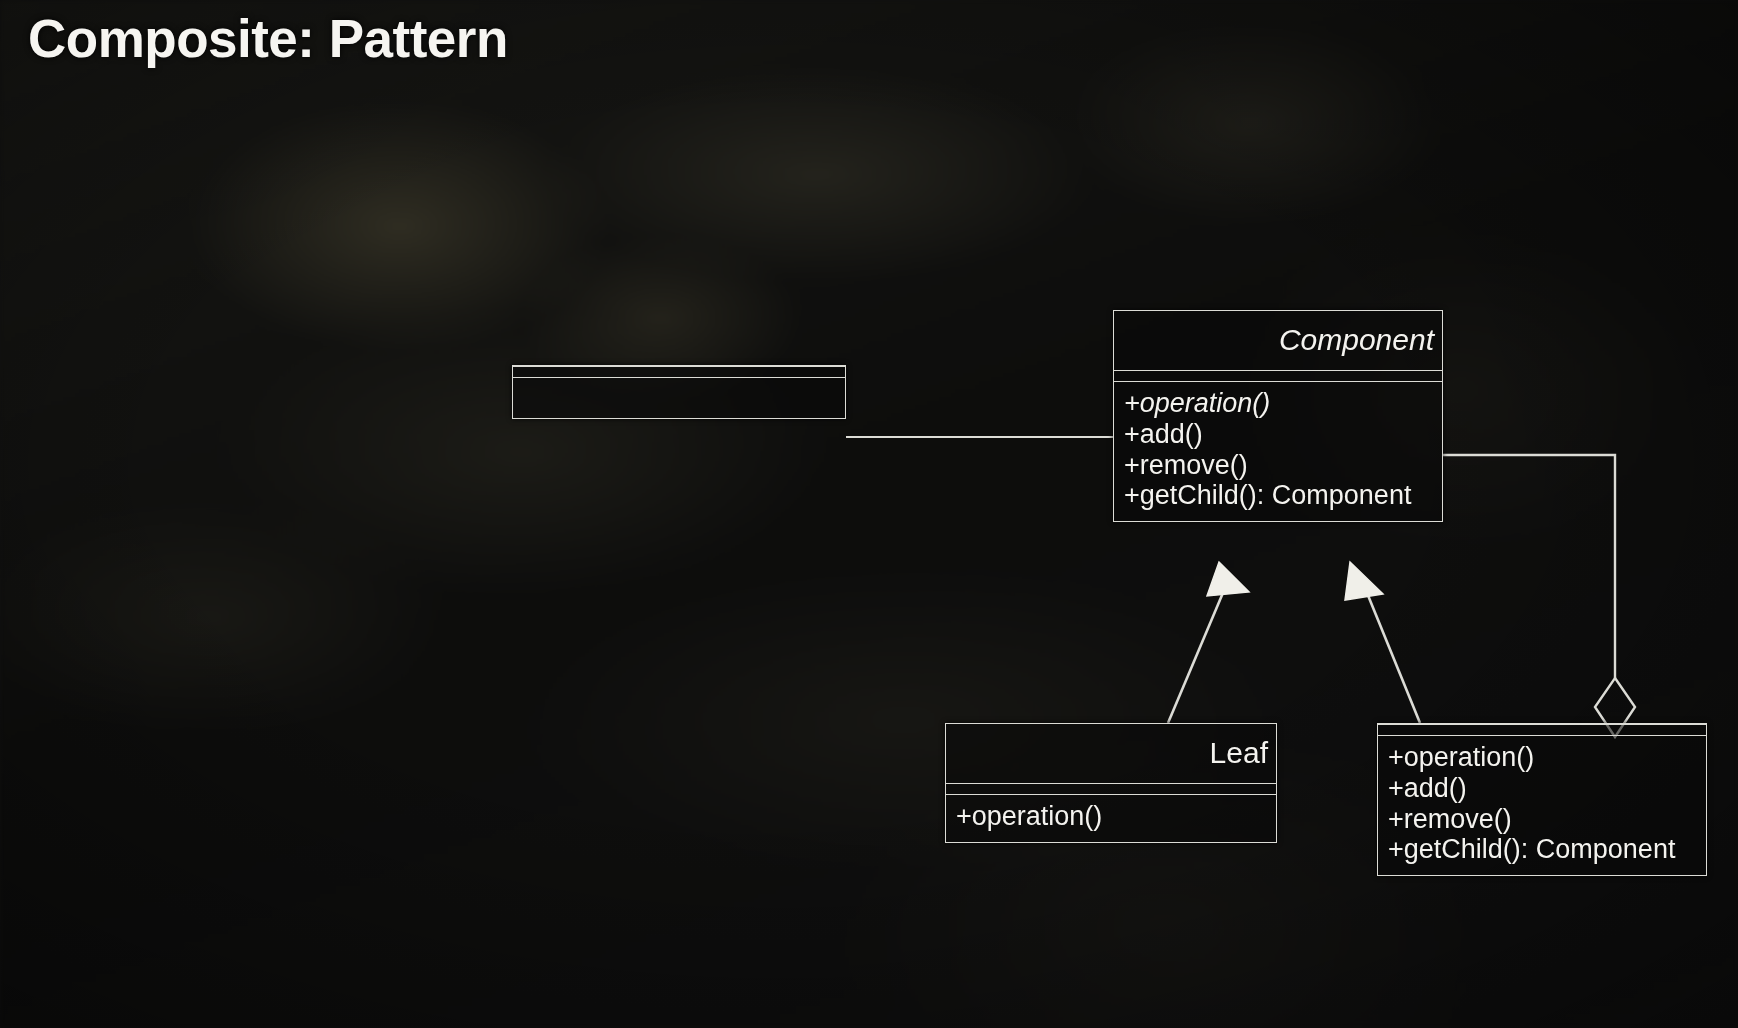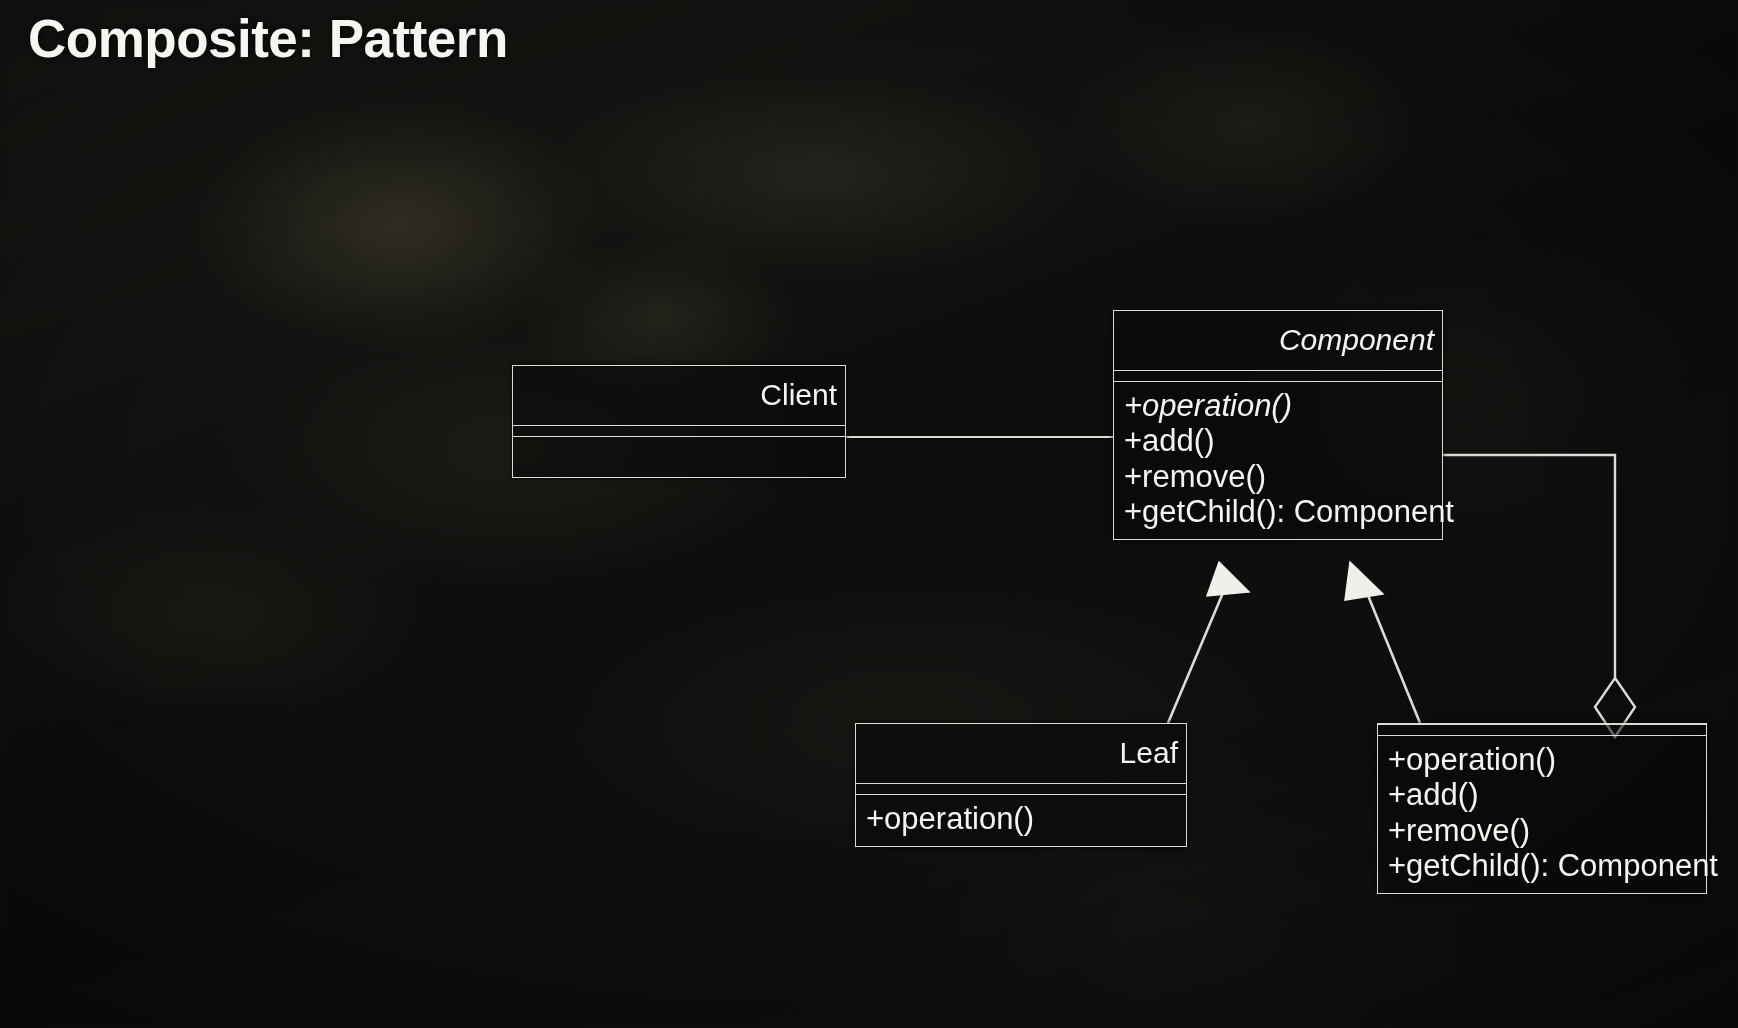--- a/index.html
+++ b/index.html
@@ -71,21 +71,21 @@
   .uml-attrs {
     border-top: 1.6px solid #dcdcd6;
     height: 10px;
   }
   .uml-ops {
     border-top: 1.6px solid #dcdcd6;
     padding: 6px 0 10px 10px;
     min-height: 14px;
   }
   .uml-ops .op {
-    font-size: 31px;
+    font-size: 27px;
     line-height: 1.14;
     color: #f4f3ef;
     white-space: nowrap;
   }
   .uml-ops .op.italic { font-style: italic; }
   .uml-ops.empty { padding: 0; height: 40px; }
 
   #edges {
     position: absolute;
     left: 0; top: 0;
@@ -112,37 +112,36 @@
     <polygon points="1219,562 1249,592 1207,596" fill="#f0efe9" stroke="#f0efe9" stroke-width="1.5"></polygon>
 
     <line x1="1420" y1="723" x2="1365" y2="588" stroke="#dcdcd6" stroke-width="2.6"></line>
     <polygon points="1350,562 1383,594 1345,600" fill="#f0efe9" stroke="#f0efe9" stroke-width="1.5"></polygon>
 
     <polyline points="1443,455 1615,455 1615,678" fill="none" stroke="#dcdcd6" stroke-width="2.4"></polyline>
     <polygon points="1615,678 1635,707 1615,737 1595,707" fill="none" stroke="#dcdcd6" stroke-width="2.4"></polygon>
   </svg>
 
   <div class="uml-box" style="left:512px; top:365px; width:334px;">
-    <div class="uml-title">Client</div>
     <div class="uml-attrs"></div>
     <div class="uml-ops empty"></div>
   </div>
 
   <div class="uml-box" style="left:1113px; top:310px; width:330px;">
     <div class="uml-title italic">Component</div>
     <div class="uml-attrs"></div>
     <div class="uml-ops">
       <div class="op italic">+operation()</div>
       <div class="op">+add()</div>
       <div class="op">+remove()</div>
       <div class="op">+getChild(): Component</div>
     </div>
   </div>
 
-  <div class="uml-box" style="left:855px; top:723px; width:332px;">
+  <div class="uml-box" style="left:945px; top:723px; width:332px;">
     <div class="uml-title">Leaf</div>
     <div class="uml-attrs"></div>
     <div class="uml-ops">
       <div class="op">+operation()</div>
     </div>
   </div>
 
   <div class="uml-box" style="left:1377px; top:723px; width:330px;">
     <div class="uml-attrs"></div>
     <div class="uml-ops">

